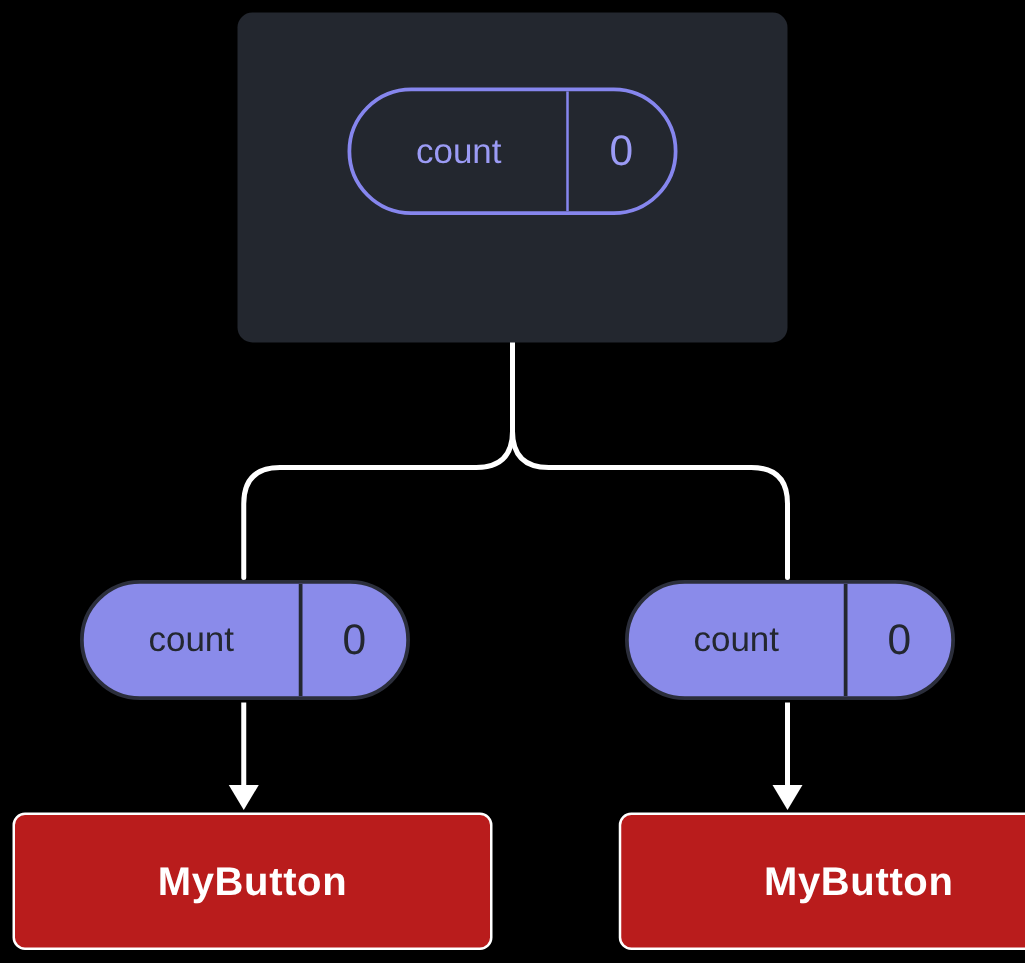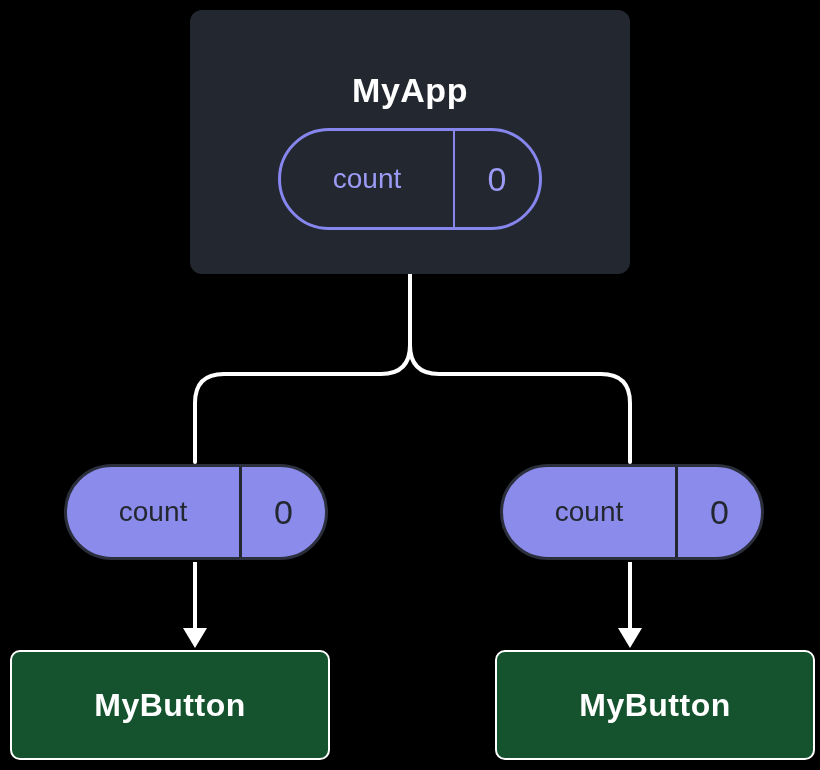--- a/index.html
+++ b/index.html
@@ -97,23 +97,23 @@
   .prop-pill .cell-label {
     border-right: 3px solid #23272f;
   }
   .prop-pill-left  { left: 64px; }
   .prop-pill-right { left: 500px; }
 
   
   .child-node {
     position: absolute;
     top: 650px;
-    width: 320px;
+    width: 384px;
     height: 110px;
-    background: #14532d;
+    background: #b91c1c;
     border: 2px solid #ffffff;
     border-radius: 10px;
     box-sizing: border-box;
     display: flex;
     align-items: center;
     justify-content: center;
   }
   .child-node-left  { left: 10px; }
   .child-node-right { left: 495px; }
   .child-title {
@@ -135,21 +135,20 @@
     <path d="M410 274 L410 345 Q410 374 439 374 L601 374 Q630 374 630 403 L630 462" stroke="#ffffff" stroke-width="4" fill="none" stroke-linecap="round"></path>
 
     <line x1="195" y1="562" x2="195" y2="630" stroke="#ffffff" stroke-width="4"></line>
     <polygon points="183,628 207,628 195,648" fill="#ffffff"></polygon>
 
     <line x1="630" y1="562" x2="630" y2="630" stroke="#ffffff" stroke-width="4"></line>
     <polygon points="618,628 642,628 630,648" fill="#ffffff"></polygon>
   </svg>
 
   <div class="parent-node">
-    <div class="parent-title">MyApp</div>
     <div class="pill state-pill">
       <div class="cell-label">count</div>
       <div class="cell-value">0</div>
     </div>
   </div>
 
   <div class="pill prop-pill prop-pill-left">
     <div class="cell-label">count</div>
     <div class="cell-value">0</div>
   </div>

